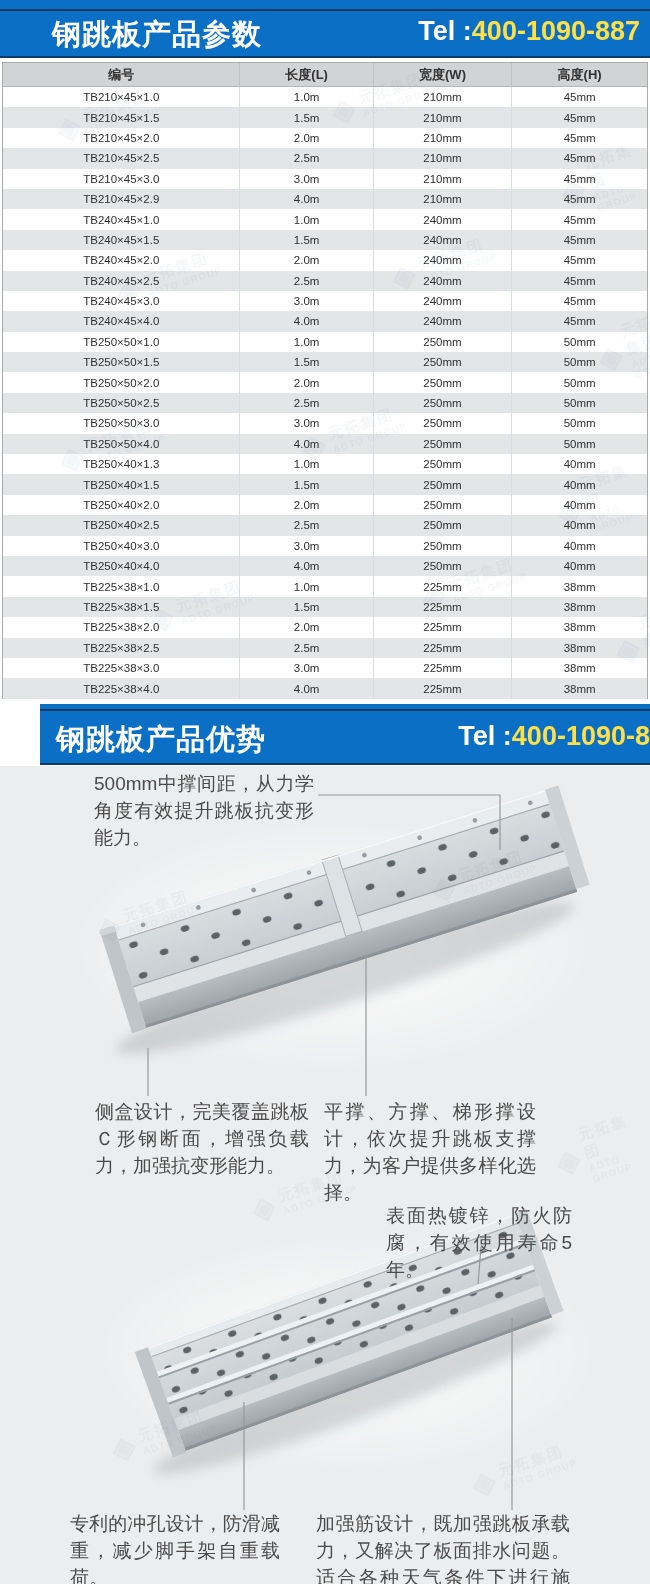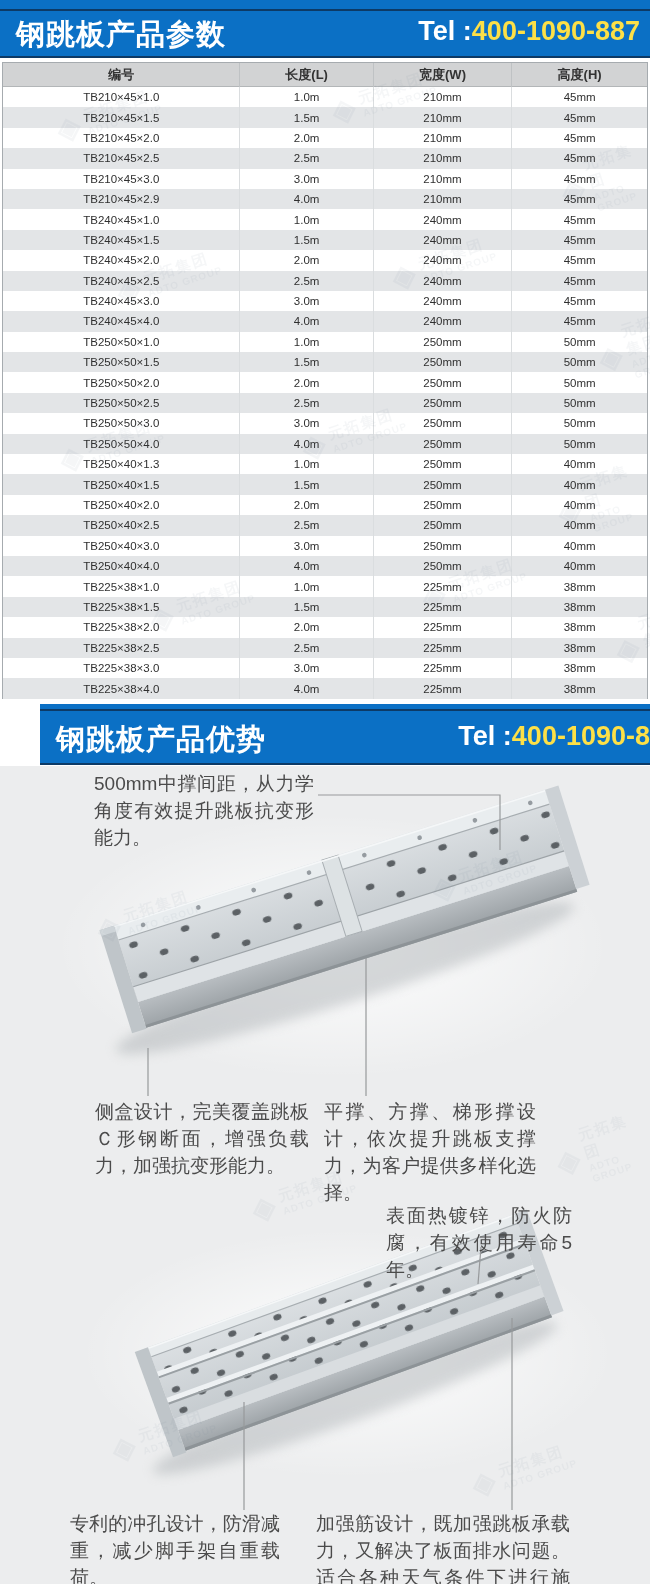--- a/index.html
+++ b/index.html
@@ -7,21 +7,21 @@
         font-family:"Liberation Sans",sans-serif;}
   
   .bar{position:absolute;left:0;width:650px;background:#0b70c5;z-index:2;}
   .bar1{top:0;height:58px;}
   .bar2{top:704px;height:61px;margin-left:40px;}
   .hairline{position:absolute;left:0;width:100%;height:2px;background:#0d3a66;}
   .bar1 .hairline.top{top:9px;}
   .bar2 .hairline.top{top:5px;}
   .hairline.bottom{bottom:0;}
   .bar h1{position:absolute;left:16px;margin:0;color:#ffffff;font-size:29px;font-weight:bold;letter-spacing:1px;}
-  .bar1 h1{top:15px;}
+  .bar1 h1{top:15px;margin-left:36px;}
   .bar2 h1{top:16px;}
   .tel{position:absolute;right:10px;color:#ffffff;font-size:27px;font-weight:bold;white-space:nowrap;}
   .bar1 .tel{top:16px;}
   .bar2 .tel{top:17px;}
   .tel .tel-num{color:#fde047;}
   
   .spec-table-wrap{position:absolute;top:62px;left:2px;width:646px;height:637px;
                    border:1px solid #a6abaf;box-sizing:border-box;background:#fff;z-index:1;}
   table.spec{width:100%;height:100%;border-collapse:collapse;table-layout:fixed;}
   table.spec th{height:23px;background:#d2d3d4;color:#333;font-size:13px;font-weight:bold;text-align:center;padding:0;}

